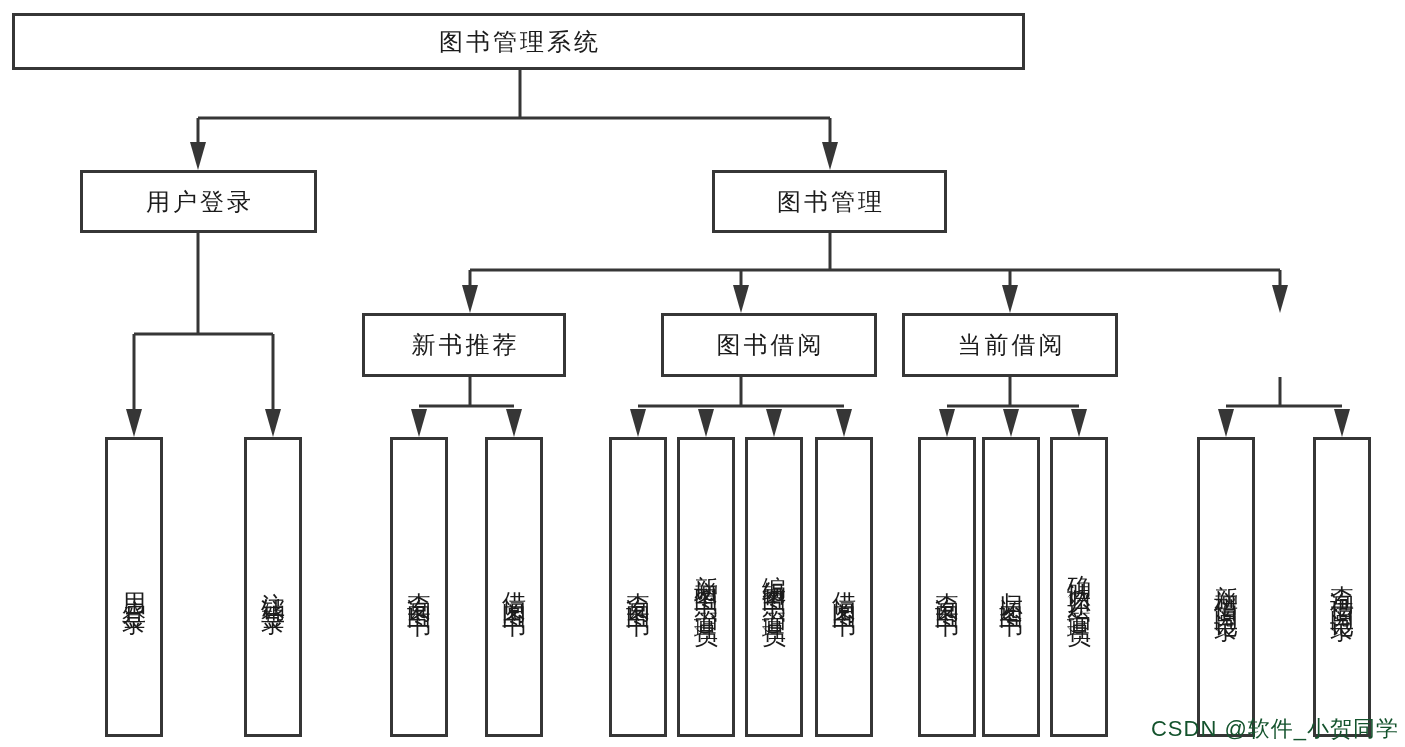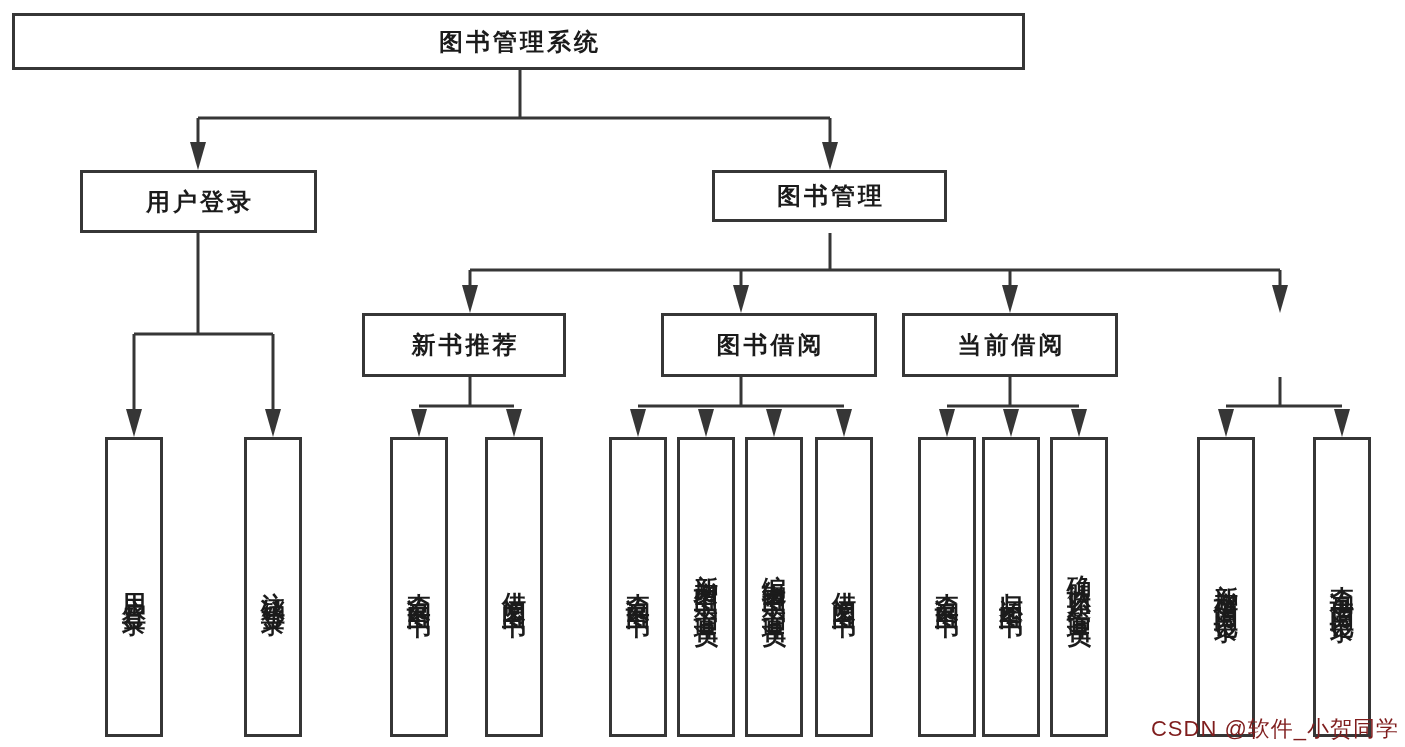--- a/index.html
+++ b/index.html
@@ -24,40 +24,39 @@
   .node {
     position: absolute;
     box-sizing: border-box;
     background: #ffffff;
     border: 3px solid #363636;
     color: #1b1b1b;
     display: flex;
     align-items: center;
     justify-content: center;
     z-index: 1;
-    font-weight: bold;
   }
   .node.h {
     font-size: 24px;
     letter-spacing: 3px;
     text-indent: 3px;
     white-space: nowrap;
   }
   .node.v span {
     writing-mode: vertical-rl;
     text-orientation: mixed;
     font-size: 24px;
     letter-spacing: 7px;
     line-height: 1;
     white-space: nowrap;
   }
   
   .root-box        { left: 12px;  top: 13px;  width: 1013px; height: 57px; }
   .b-user-login    { left: 80px;  top: 170px; width: 237px;  height: 63px; }
-  .b-book-mgmt     { left: 712px; top: 170px; width: 235px;  height: 52px; }
+  .b-book-mgmt     { left: 712px; top: 170px; width: 235px;  height: 63px; }
   .b-new-book      { left: 362px; top: 313px; width: 204px;  height: 64px; }
   .b-book-borrow   { left: 633px; top: 313px; width: 216px;  height: 64px; margin-left: 28px; }
   .b-cur-borrow    { left: 902px; top: 313px; width: 216px;  height: 64px; }
   .b-rec           { left: 1172px;top: 313px; width: 216px;  height: 64px; }
   .leaf            { top: 437px;  width: 58px; height: 300px; }
   .l-login         { left: 105px; }
   .l-logout        { left: 244px; }
   .l-nb-query      { left: 390px; }
   .l-nb-borrow     { left: 485px; }
   .l-bb-query      { left: 609px; }
@@ -67,21 +66,21 @@
   .l-cb-query      { left: 918px; }
   .l-cb-return     { left: 982px; }
   .l-cb-confirm    { left: 1050px; }
   .l-rec-add       { left: 1197px; }
   .l-rec-query     { left: 1313px; }
   .watermark {
     position: absolute;
     right: 6px;
     bottom: 3px;
     font-size: 22px;
-    color: #7f1d1d;
+    color: #14532d;
     letter-spacing: 1px;
     z-index: 2;
     white-space: nowrap;
   }
 </style>
 </head>
 <body>
 
 <div class="canvas">
 

